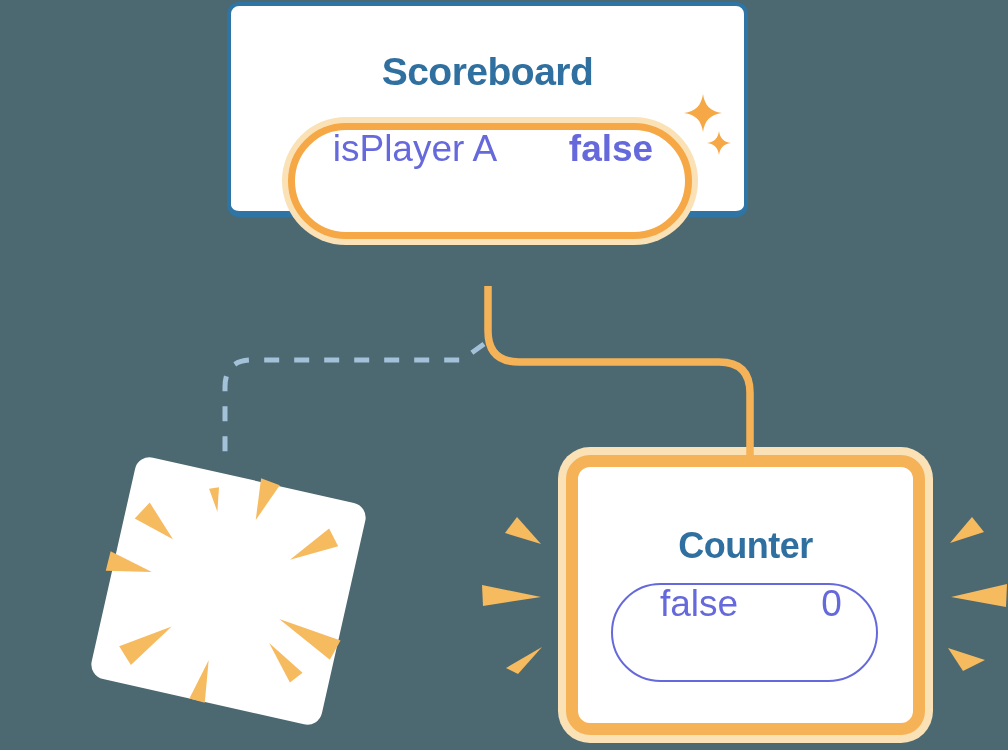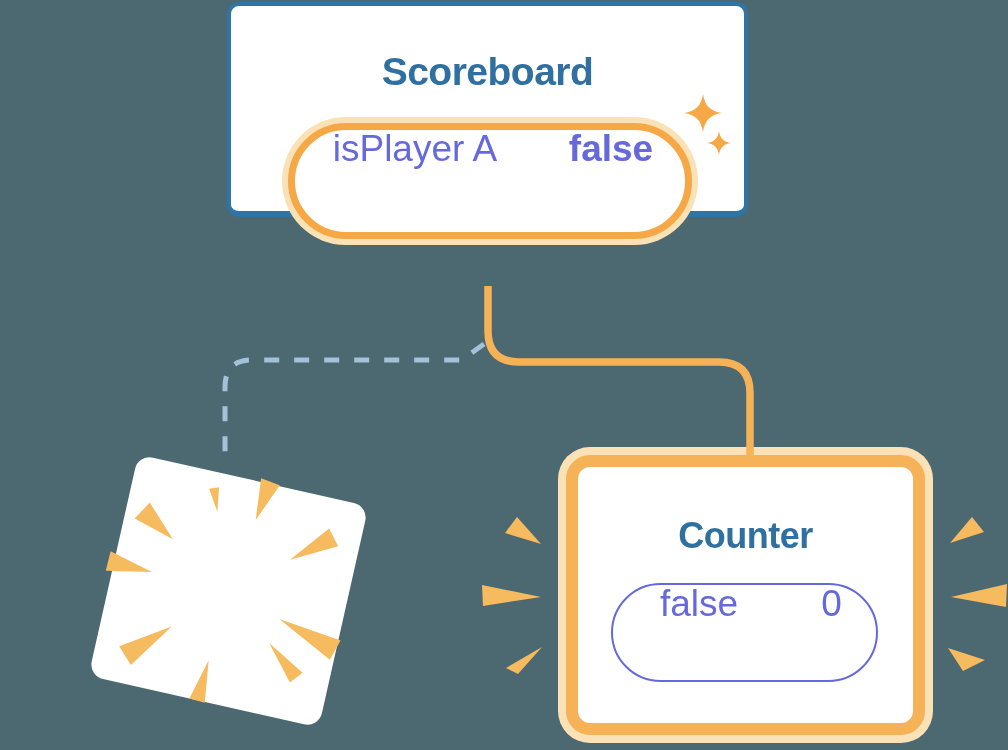--- a/index.html
+++ b/index.html
@@ -27,21 +27,21 @@
     border-radius:12px;
     text-decoration:underline;
   }
   .scoreboard .card-title{top:46px;font-size:39px;}
   .counter{
     left:566px;top:455px;width:359px;height:280px;
     border:12px solid var(--orange-soft,#F6B257);
     border-radius:24px;
     box-shadow:0 0 0 8px var(--orange-glow,#FAE2B6);
   }
-  .counter .card-title{top:51px;font-size:36px;}
+  .counter .card-title{top:61px;font-size:36px;}
 
   
   .state-pill{
     position:absolute;display:flex;align-items:flex-start;
     background:#fff;box-sizing:border-box;
   }
   .pill-orange{
     left:57px;top:117px;width:404px;height:116px;
     border:7px solid var(--orange,#F5A845);
     border-radius:58px;

